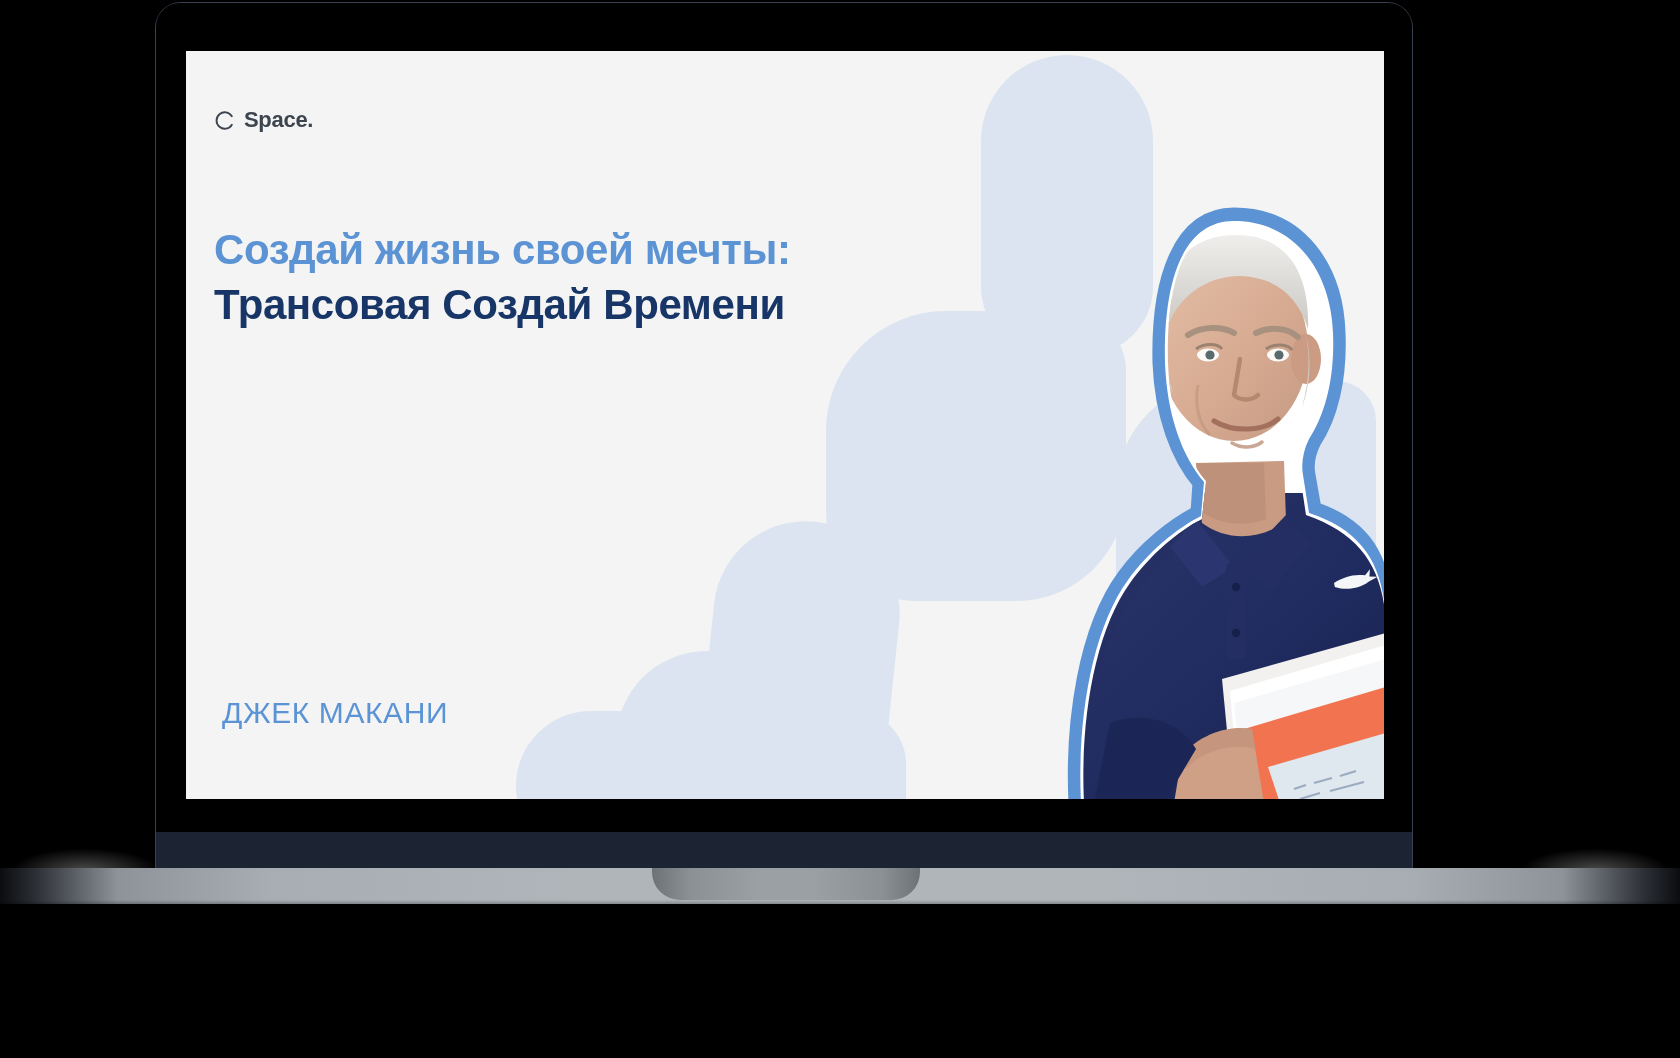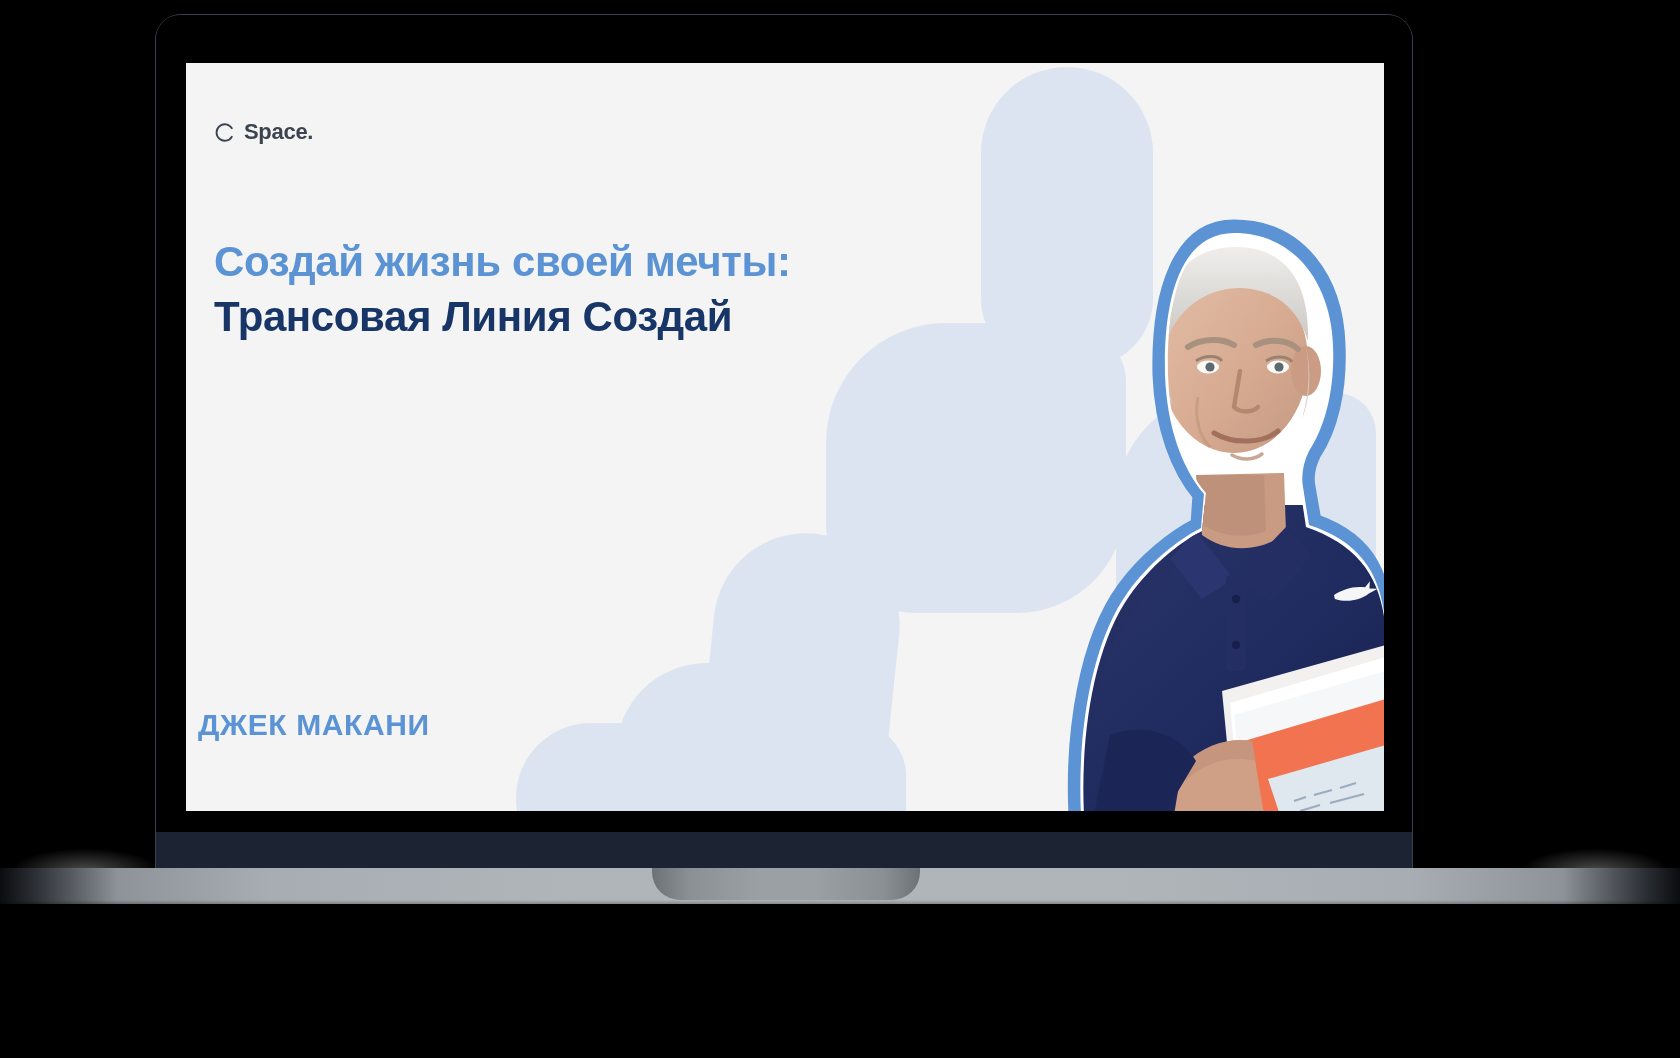--- a/index.html
+++ b/index.html
@@ -19,21 +19,20 @@
 
   
   .laptop-lid {
     position:absolute;
     left:155px; top:2px;
     width:1258px; height:830px;
     background:#1c2433;
     border-radius:26px 26px 0 0;
     border:1px solid #39414f;
     border-bottom:none;
-    margin-top:12px;
   }
   .lid-inner {
     position:absolute;
     left:0; top:0; right:0; bottom:0;
     background:#000000;
     border-radius:24px 24px 0 0;
   }
 
   
   .screen {
@@ -159,23 +158,23 @@
     font-weight:700;
     line-height:1.30;
     letter-spacing:-.4px;
     white-space:nowrap;
   }
   .h-line.accent { color:#5b93d4; }
   .h-line.dark   { color:#173567; }
 
   .byline {
     position:absolute;
-    left:12px; top:645px;
+    left:36px; top:645px;
     font-size:30px;
-    font-weight:700;
+    font-weight:400;
     letter-spacing:.6px;
     color:#5b93d4;
   }
 
   
   .subject {
     position:absolute;
     left:748px; top:112px;
     width:452px; height:640px;
   }
@@ -347,21 +346,21 @@
 
         <div class="logo">
           <svg class="logo-mark" viewBox="0 0 24 24">
             <path d="M20.4 7.2 A 9.4 9.4 0 1 0 20.4 16.8" fill="none" stroke="#3c4450" stroke-width="2.1" stroke-linecap="round"></path>
           </svg>
           <span class="logo-text">Space.</span>
         </div>
 
         <div class="headline">
           <div class="h-line accent">Создай жизнь своей мечты:</div>
-          <div class="h-line dark">Трансовая Линия Создай</div>
+          <div class="h-line dark">Трансовая Создай Времени</div>
         </div>
 
         <div class="byline">ДЖЕК МАКАНИ</div>
 
       </div>
     </div>
   </div>
 
   <div class="laptop-deck"></div>
   <div class="speckle left"></div>

